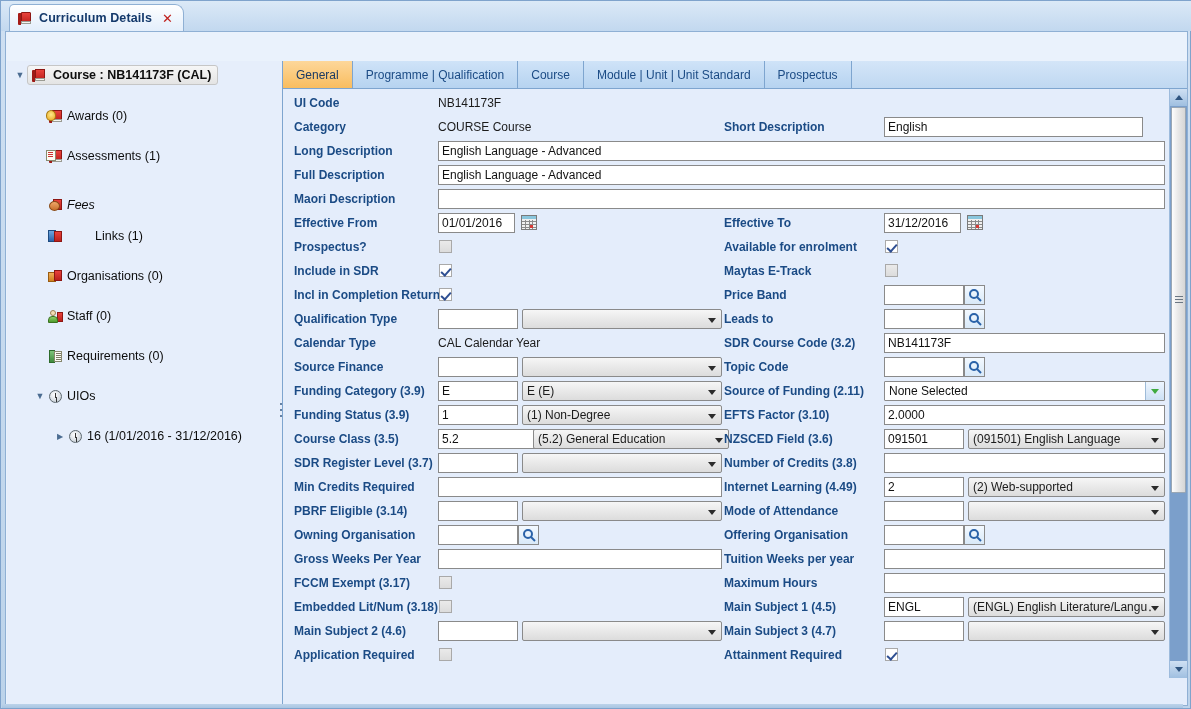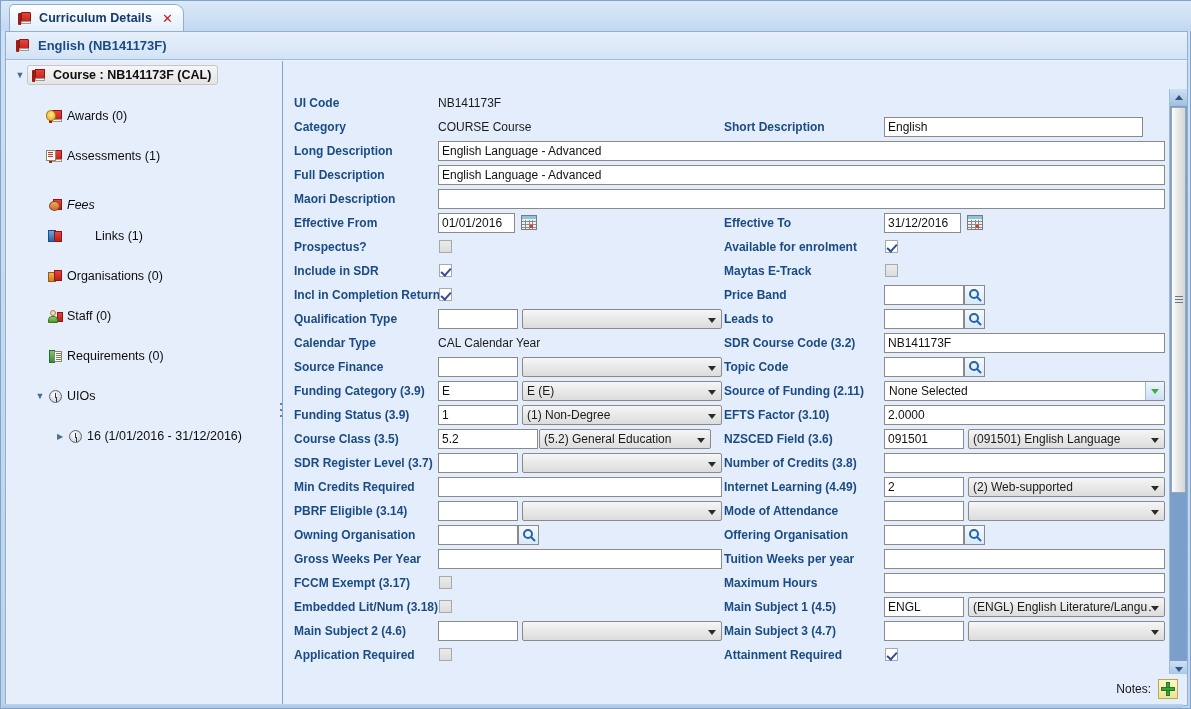--- a/index.html
+++ b/index.html
@@ -282,28 +282,20 @@
           <i class="face"></i>
           <i class="pages"></i>
         </span>
       <span class="tab-label">Curriculum Details</span>
       <span class="tab-close">✕</span>
     </div>
   </div>
 
   <div id="win-body">
 
-    <div id="hdr-band">
-      <span class="book-ico">
-          <i class="spine"></i>
-          <i class="face"></i>
-          <i class="pages"></i>
-        </span>
-      <span class="hdr-title">English (NB141173F)</span>
-    </div>
 
     <div id="tree-panel">
 
       <div class="tree-node" style="top:4px;left:6px;">
         <span class="tw expanded"></span>
         <span class="node-root">
           <span class="tree-ico">
               <span class="ic-book">
                 <span class="s"></span>
                 <span class="f"></span>
@@ -407,20 +399,28 @@
     </div>
 
     <div id="splitter-grip">
       <span style="top:6px"></span>
         <span style="top:12px"></span>
         <span style="top:18px"></span>
     </div>
 
     <div id="form-panel">
 
+      <div id="tabbar">
+        <div class="ftab active">General</div>
+        <div class="ftab">Programme | Qualification</div>
+        <div class="ftab">Course</div>
+        <div class="ftab">Module | Unit | Unit Standard</div>
+        <div class="ftab">Prospectus</div>
+        <div class="ftab filler"></div>
+      </div>
 
       <div id="form-body">
         <div id="form-area">
 
           <div class="row" style="top:2px">
             <span class="lbl lft">UI Code</span>
             <span class="staticval" style="left:155px">NB141173F</span>
           </div>
 
           <div class="row" style="top:26px">
@@ -559,21 +559,21 @@
             <span class="lbl lft">Funding Status (3.9)</span>
             <input class="tb" style="left: 155px; width: 80px;" value="1">
             <div class="combo" style="left:239px;width:200px">(1) Non-Degree</div>
             <span class="lbl rgt">EFTS Factor (3.10)</span>
             <input class="tb" style="left: 601px; width: 281px;" value="2.0000">
           </div>
 
           <div class="row" style="top:338px">
             <span class="lbl lft">Course Class (3.5)</span>
             <input class="tb" style="left: 155px; width: 100px;" value="5.2">
-            <div class="combo" style="left:256px;width:172px">(5.2) General Education</div>
+            <div class="combo" style="left:250px;width:196px">(5.2) General Education</div>
             <span class="lbl rgt">NZSCED Field (3.6)</span>
             <input class="tb" style="left: 601px; width: 80px;" value="091501">
             <div class="combo" style="left:685px;width:197px">(091501) English Language</div>
           </div>
 
           <div class="row" style="top:362px">
             <span class="lbl lft">SDR Register Level (3.7)</span>
             <input class="tb" style="left: 155px; width: 80px;" value="">
             <div class="combo empty" style="left:239px;width:200px"></div>
             <span class="lbl rgt">Number of Credits (3.8)</span>
@@ -664,20 +664,16 @@
         <div class="thumb">
             <i></i>
           </div>
         <div class="arrow down">
             <i></i>
           </div>
       </div>
 
     </div>
 
-    <div id="notes-bar">
-      <span class="nlabel">Notes:</span>
-      <span class="plusbtn"></span>
-    </div>
 
   </div>
   <div id="bottom-strip"></div>
 </div>
 
 </body></html>

